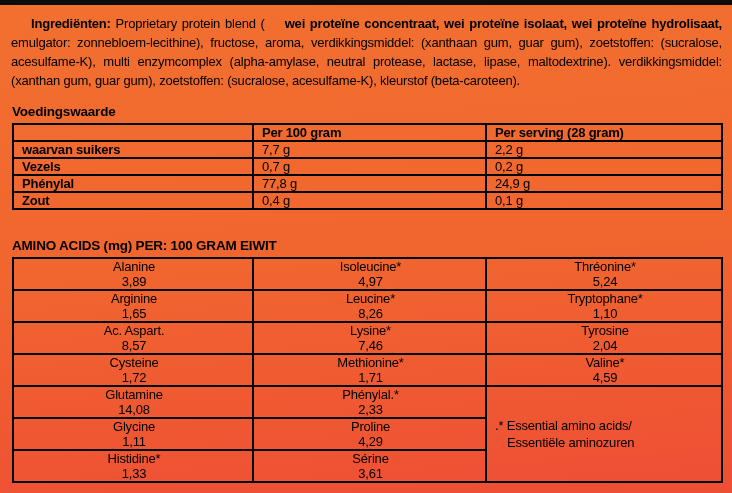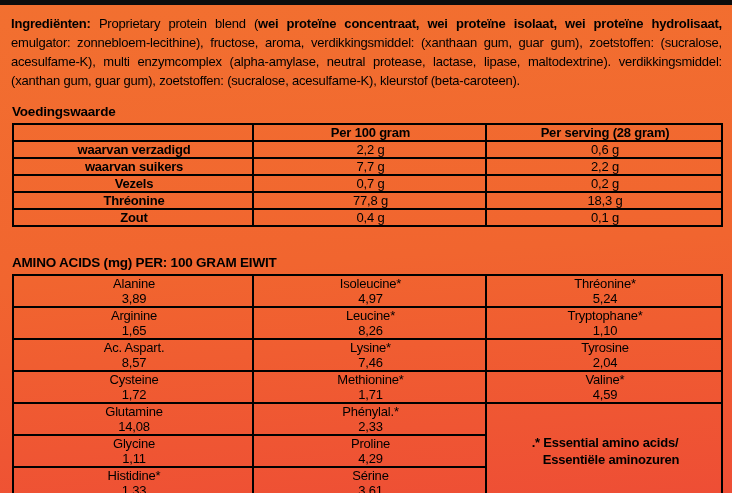--- a/index.html
+++ b/index.html
@@ -13,42 +13,42 @@
     color:var(--ink);
     background:linear-gradient(176deg, var(--bg-top) 0%, var(--bg-mid) 52%, var(--bg-bottom) 100%);
     overflow:hidden;
   }
   .top-bar{height:5px; width:100%; background:var(--bar);}
   .content{padding:9px 10px 0 11px;}
   .ingredients{
     font-size:13px; line-height:19px; letter-spacing:-0.2px;
     text-align:justify; color:var(--ink);
   }
-  .ingredients .b{font-weight:bold;}
+  .ingredients .b{font-weight:bold;margin-left:20px;}
   .section-heading{
     font-size:13.5px; font-weight:bold; letter-spacing:-0.2px;
     margin:14px 0 4px 1px;
   }
   .amino-heading{margin-top:28px;}
   table{
     border-collapse:collapse; table-layout:fixed;
     width:709px; margin-left:1px;
     font-size:13px; letter-spacing:-0.2px;
   }
   td{
     border:2px solid var(--ink);
     height:17px; vertical-align:middle;
     padding:0 6px 0 8px;
-    overflow:hidden; white-space:nowrap;text-align:center;
+    overflow:hidden; white-space:nowrap;
   }
   .nut-c0{width:240px;} .nut-c1{width:233px;} .nut-c2{width:236px;}
   .nutrition .lbl{font-weight:bold;}
   .nutrition .hdr{font-weight:bold;}
   .cellflex{display:flex; justify-content:space-between; align-items:center;flex-direction:column;}
-  .note-cell{white-space:normal; line-height:17px; font-weight:bold;}
+  .note-cell{white-space:normal; line-height:17px; }
   .note-cell .l2{padding-left:12px;}
 </style>
 </head>
 <body>
 
 <div class="top-bar"></div>
 
 <div class="content">
 
   <p class="ingredients"><span class="b">Ingrediënten:</span><span> Proprietary protein blend (</span><span class="b">wei proteïne concentraat, wei proteïne isolaat, wei proteïne hydrolisaat,</span><span> emulgator: zonnebloem-lecithine), fructose, aroma, verdikkingsmiddel: (xanthaan gum, guar gum), zoetstoffen: (sucralose, acesulfame-K), multi enzymcomplex (alpha-amylase, neutral protease, lactase, lipase, maltodextrine). verdikkingsmiddel: (xanthan gum, guar gum), zoetstoffen: (sucralose, acesulfame-K), kleurstof (beta-caroteen).</span></p>
@@ -56,38 +56,33 @@
   <div class="section-heading">Voedingswaarde</div>
 
   <table class="nutrition">
     <tbody>
         <tr>
       <td class="nut-c0 hdr"></td>
       <td class="nut-c1 hdr">Per 100 gram</td>
       <td class="nut-c2 hdr">Per serving (28 gram)</td>
     </tr>
     <tr>
-      <td class="lbl">waarvan verzadigd</td>
-      <td>2,2 g</td>
-      <td>0,6 g</td>
-    </tr>
-    <tr>
       <td class="lbl">waarvan suikers</td>
       <td>7,7 g</td>
       <td>2,2 g</td>
     </tr>
     <tr>
       <td class="lbl">Vezels</td>
       <td>0,7 g</td>
       <td>0,2 g</td>
     </tr>
     <tr>
-      <td class="lbl">Thréonine</td>
+      <td class="lbl">Phénylal</td>
       <td>77,8 g</td>
-      <td>18,3 g</td>
+      <td>24,9 g</td>
     </tr>
     <tr>
       <td class="lbl">Zout</td>
       <td>0,4 g</td>
       <td>0,1 g</td>
     </tr>
   </tbody>
     </table>
 
   <div class="section-heading amino-heading">AMINO ACIDS (mg) PER: 100 GRAM EIWIT</div>

